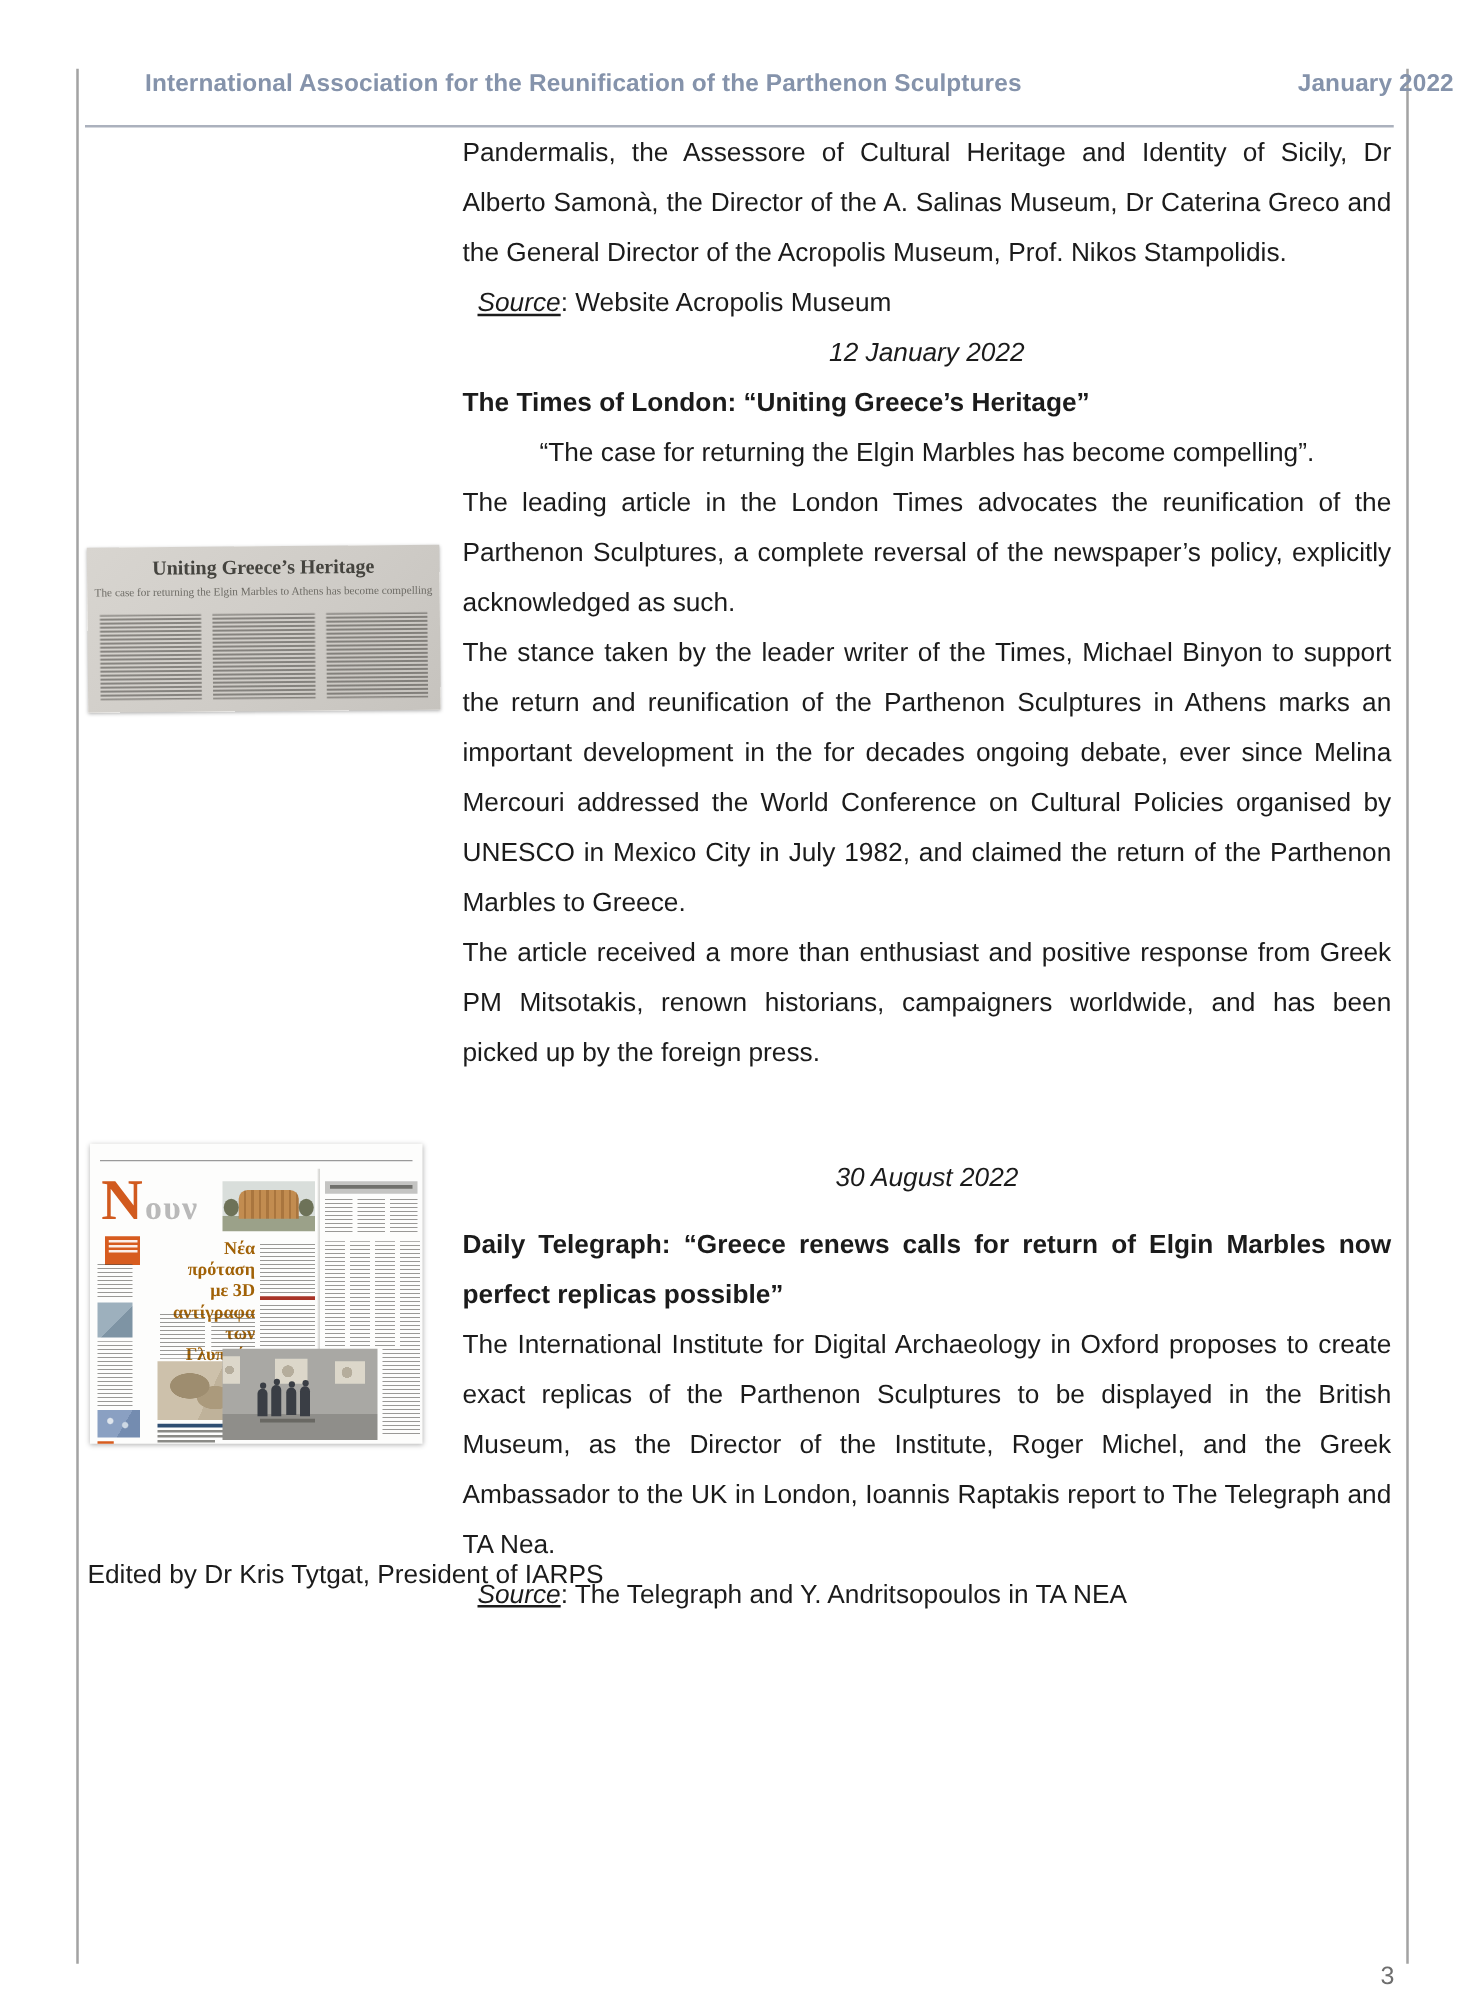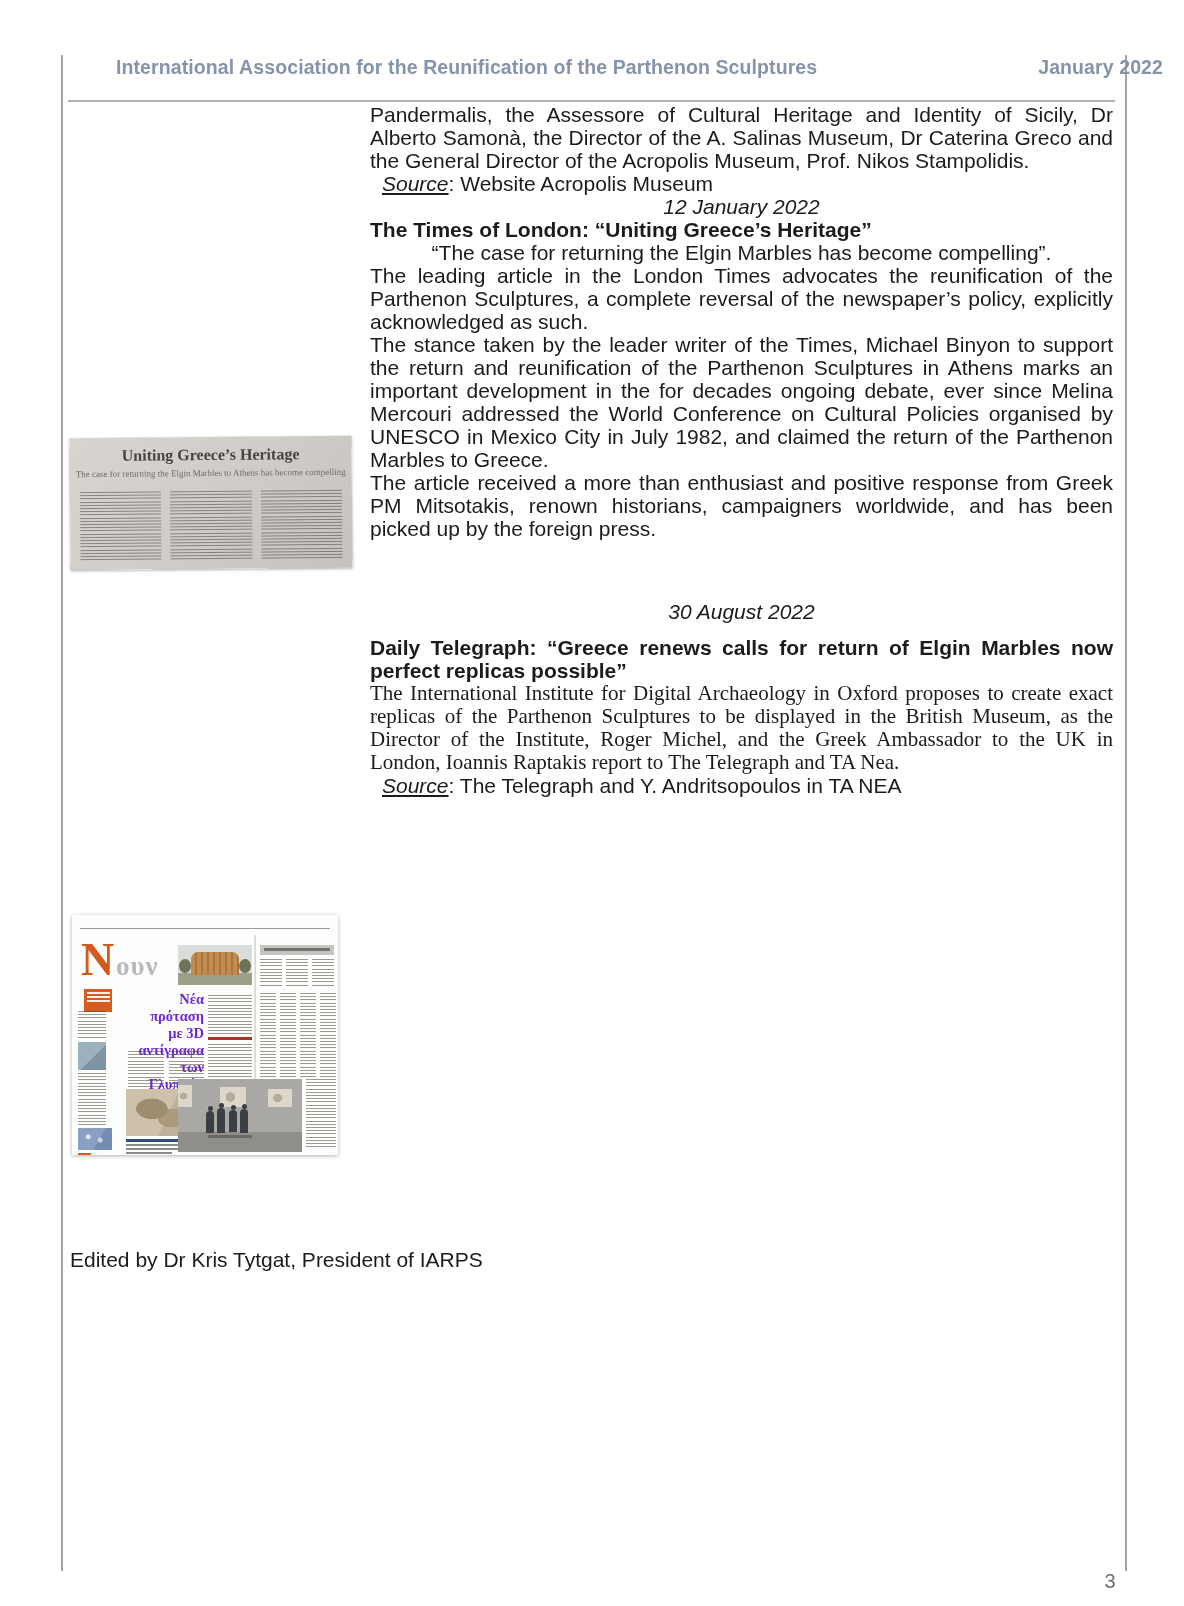--- a/index.html
+++ b/index.html
@@ -13,34 +13,34 @@
   .vline.left{left:61px;}
   .vline.right{left:1125px;}
   .header{
     position:absolute;left:68px;top:56px;width:1047px;
     display:flex;justify-content:space-between;align-items:flex-start;
     font-weight:bold;font-size:19.5px;color:#8593ab;letter-spacing:.1px;margin-left:48px;
   }
   .header-rule{position:absolute;left:68px;top:100px;width:1047px;height:2px;background:#abb1bd;}
   
   .content{position:absolute;left:370px;top:103px;width:743px;}
-  .content p{margin:0;font-size:21px;line-height:23px;text-align:justify;}
+  .content p{margin:0;font-size:21px;line-height:40px;text-align:justify;}
   .content .noj{text-align:center;}
   .p-intro{margin-top:7px;}
   .src{margin-top:12px;text-align:left !important;font-size:21px;line-height:28px;}
   .src .src-word{font-style:italic;text-decoration:underline;margin-left:12px;}
   .date-line{margin-top:62px;font-style:italic;font-size:21px;line-height:28px;}
   .date-line.second{margin-top:60px;}
   .art-head{margin-top:15px;font-weight:bold;font-size:21px;line-height:28px;text-align:left;}
   .art-head.second{margin-top:13px;}
   .p-lead{margin-top:9px;}
   .p-cont{margin-top:0;}
   .p-block{margin-top:18px;}
   .p-block2{margin-top:18px;}
-  .p-after-head{margin-top:12px;font-family:Liberation Serif, serif;}
+  .p-after-head{margin-top:12px;}
   .edited-by{position:absolute;left:70px;top:1246px;font-size:21px;line-height:28px;}
   .page-number{position:absolute;left:1096px;top:1570px;width:28px;text-align:center;
     font-size:20px;color:#6e6e6e;}
   
   .np-lines{
     background-image:repeating-linear-gradient(to bottom,
       rgba(72,70,66,.55) 0px, rgba(72,70,66,.55) 1px,
       rgba(0,0,0,0) 1px, rgba(0,0,0,0) 3.2px);
   }
   
@@ -93,21 +93,21 @@
   }
   .tanea .photo-museum .tree{position:absolute;width:12px;height:14px;border-radius:50%;
     background:#6d7258;top:14px;}
   .tanea .graybar{left:188px;top:30px;width:74px;height:10px;background:#c4c4c2;}
   .tanea .graybar i{display:block;height:3px;margin:3px 4px 0 4px;background:#70706c;}
   .tanea .minicols{left:188px;top:44px;width:74px;height:29px;display:flex;gap:4px;}
   .tanea .minicols > div{flex:1;}
   .tanea .gr-headline{
     left:50px;top:76px;width:82px;text-align:right;
     font-family:"Liberation Serif","DejaVu Serif",serif;font-weight:bold;
-    font-size:14.5px;line-height:17px;color:#6d28d9;
+    font-size:14.5px;line-height:17px;color:#a16207;
   }
   .tanea .colR{left:136px;top:80px;width:44px;height:40px;}
   .tanea .byline-rule{left:136px;top:122px;width:44px;height:3px;background:#a83428;}
   .tanea .colR2{left:136px;top:129px;width:44px;height:72px;}
   .tanea .leftrail-a{left:6px;top:96px;width:28px;height:28px;}
   .tanea .thumb-photo{left:6px;top:127px;width:28px;height:28px;
     background:linear-gradient(135deg,#9db0bd 0 55%,#7e94a4 55% 100%);}
   .tanea .leftrail-b{left:6px;top:158px;width:28px;height:52px;}
   .tanea .midcols{left:56px;top:136px;width:76px;height:36px;display:flex;gap:5px;}
   .tanea .midcols > div{flex:1;}

